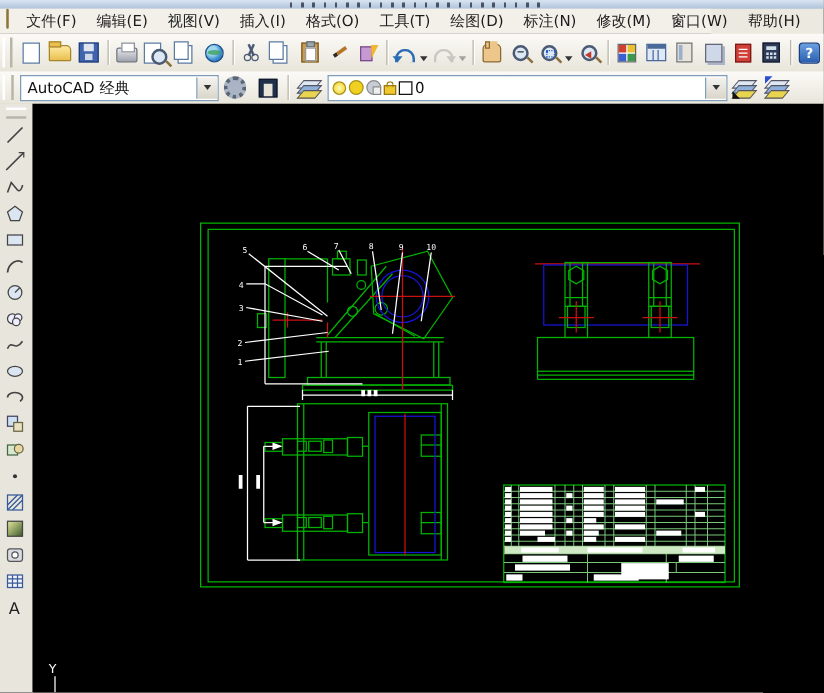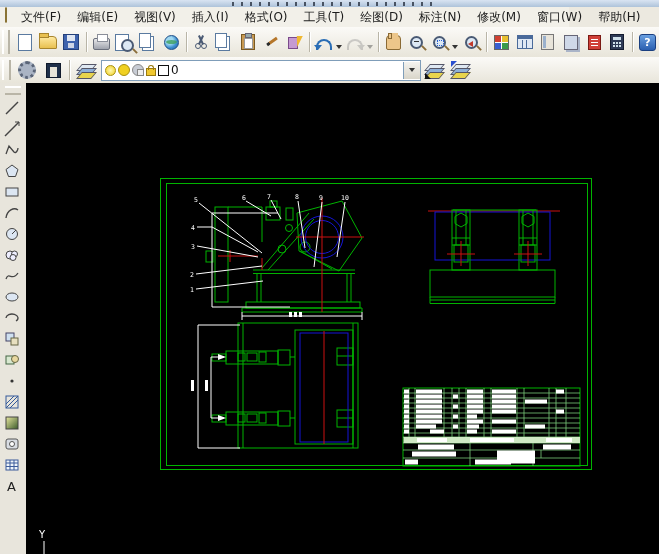--- a/index.html
+++ b/index.html
@@ -231,20 +231,26 @@
       <span class="mi i-calc"></span>
     </div>
   <div class="sep"></div>
   <div class="tb">
       <span class="mi i-help">?</span>
     </div>
 </div>
 
 <div id="toolbar2" class="abs toolbar">
   <div class="grip"></div>
+  <div id="ws-combo" class="combo">
+    <span>AutoCAD 经典</span>
+    <span class="btn">
+        <span class="dd"></span>
+      </span>
+  </div>
   <div class="tb">
       <span class="mi i-gear"></span>
     </div>
   <div class="tb">
       <span class="mi i-door"></span>
     </div>
   <div class="sep"></div>
   <div class="tb">
       <span class="mi i-layers">
         <i></i>

